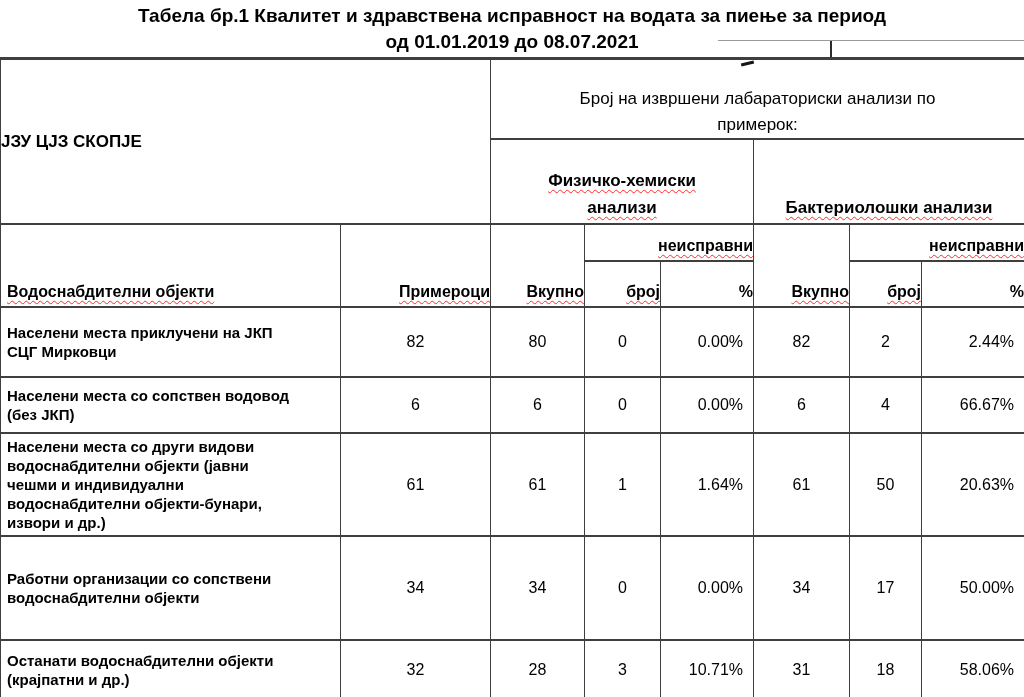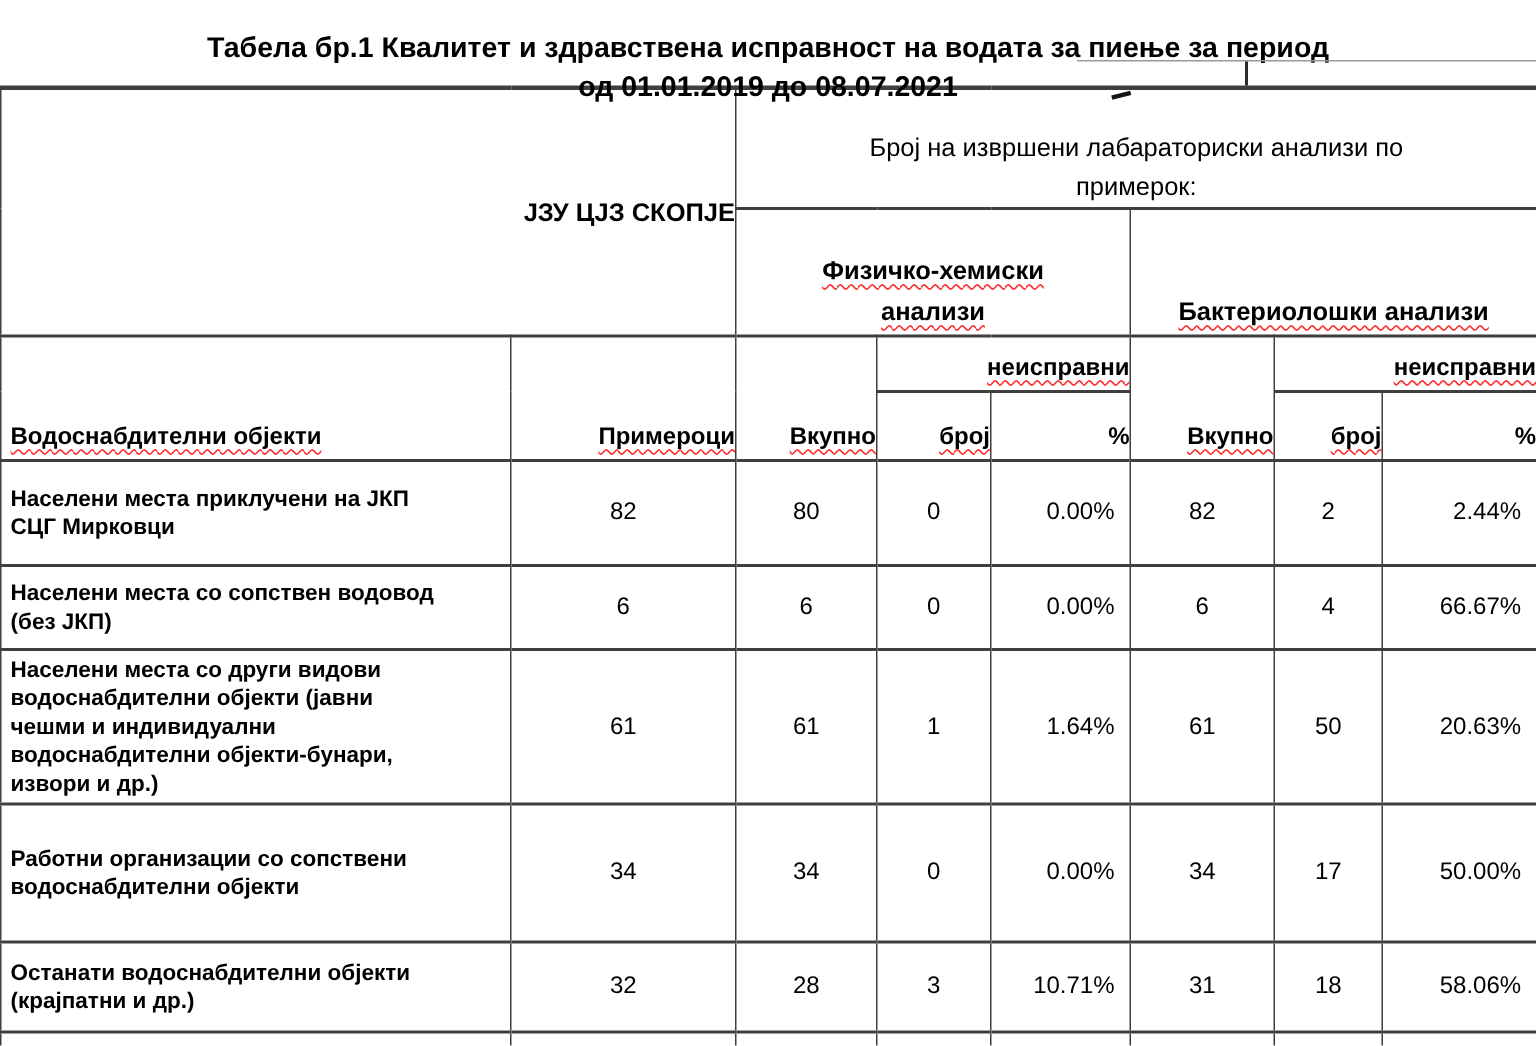--- a/index.html
+++ b/index.html
@@ -3,39 +3,39 @@
 <meta charset="utf-8">
 <style>
   html,body { margin:0; padding:0; }
   body {
     width:1024px; height:697px; background:#ffffff; overflow:hidden;
     font-family:"Liberation Sans", sans-serif; color:#000;
     position:relative;
   }
   .page-title {
     width:1024px; height:57px; box-sizing:border-box;
-    padding-top:20px; text-align:center;
+    padding-top:3px; text-align:center;
     font-size:19px; font-weight:bold; line-height:26px;
     white-space:pre-line;
   }
   
   .artifact-hline { position:absolute; left:718px; top:40px; width:306px; height:1px; background:#9a9a9a; }
   .artifact-vline { position:absolute; left:830px; top:41px; width:2px; height:16px; background:#2c2c2c; }
   .artifact-tick  { position:absolute; left:741px; top:62px; width:13px; height:3px; background:#161616; transform:rotate(-14deg); }
 
   table.grid {
     width:1024px; border-collapse:collapse; table-layout:fixed;
     border-top:3px solid #3f3f3f;
   }
   table.grid td {
     border:1px solid #3f3f3f;
     border-top-width:2px; border-bottom-width:2px;
     padding:0; overflow:hidden;
   }
-  .org      { font-size:17px; font-weight:bold; text-align:right; vertical-align:middle; }
+  .org      { font-size:17px; font-weight:bold; text-align:left; vertical-align:middle; }
   .hA       { font-size:17px; font-weight:normal; text-align:center; vertical-align:middle; white-space:pre-line; line-height:26px; }
   .hB       { font-size:17px; font-weight:bold; text-align:center; vertical-align:bottom; white-space:pre-line; line-height:27px; padding-bottom:2px !important; }
   .hC       { font-size:16px; font-weight:bold; text-align:right; vertical-align:bottom; padding-bottom:5px !important; }
   .hC.first { text-align:left; padding-left:6px !important; }
   .lbl {
     font-size:15px; font-weight:bold; text-align:left; vertical-align:middle;
     padding:3px 6px !important; white-space:pre-line; line-height:19px;
   }
   .num { font-size:16px; text-align:center; vertical-align:middle; }
   .pct { font-size:16px; text-align:right; vertical-align:middle; padding-right:10px !important; }
@@ -161,21 +161,21 @@
 извори и др.)</td>
     <td class="num">61</td>
     <td class="num">61</td>
     <td class="num">1</td>
     <td class="pct">1.64%</td>
     <td class="num">61</td>
     <td class="num">50</td>
     <td class="pct">20.63%</td>
   </tr>
 
-  <tr style="height:92px">
+  <tr style="height:104px">
     <td class="lbl">Работни организации со сопствени
 водоснабдителни објекти</td>
     <td class="num">34</td>
     <td class="num">34</td>
     <td class="num">0</td>
     <td class="pct">0.00%</td>
     <td class="num">34</td>
     <td class="num">17</td>
     <td class="pct">50.00%</td>
   </tr>

